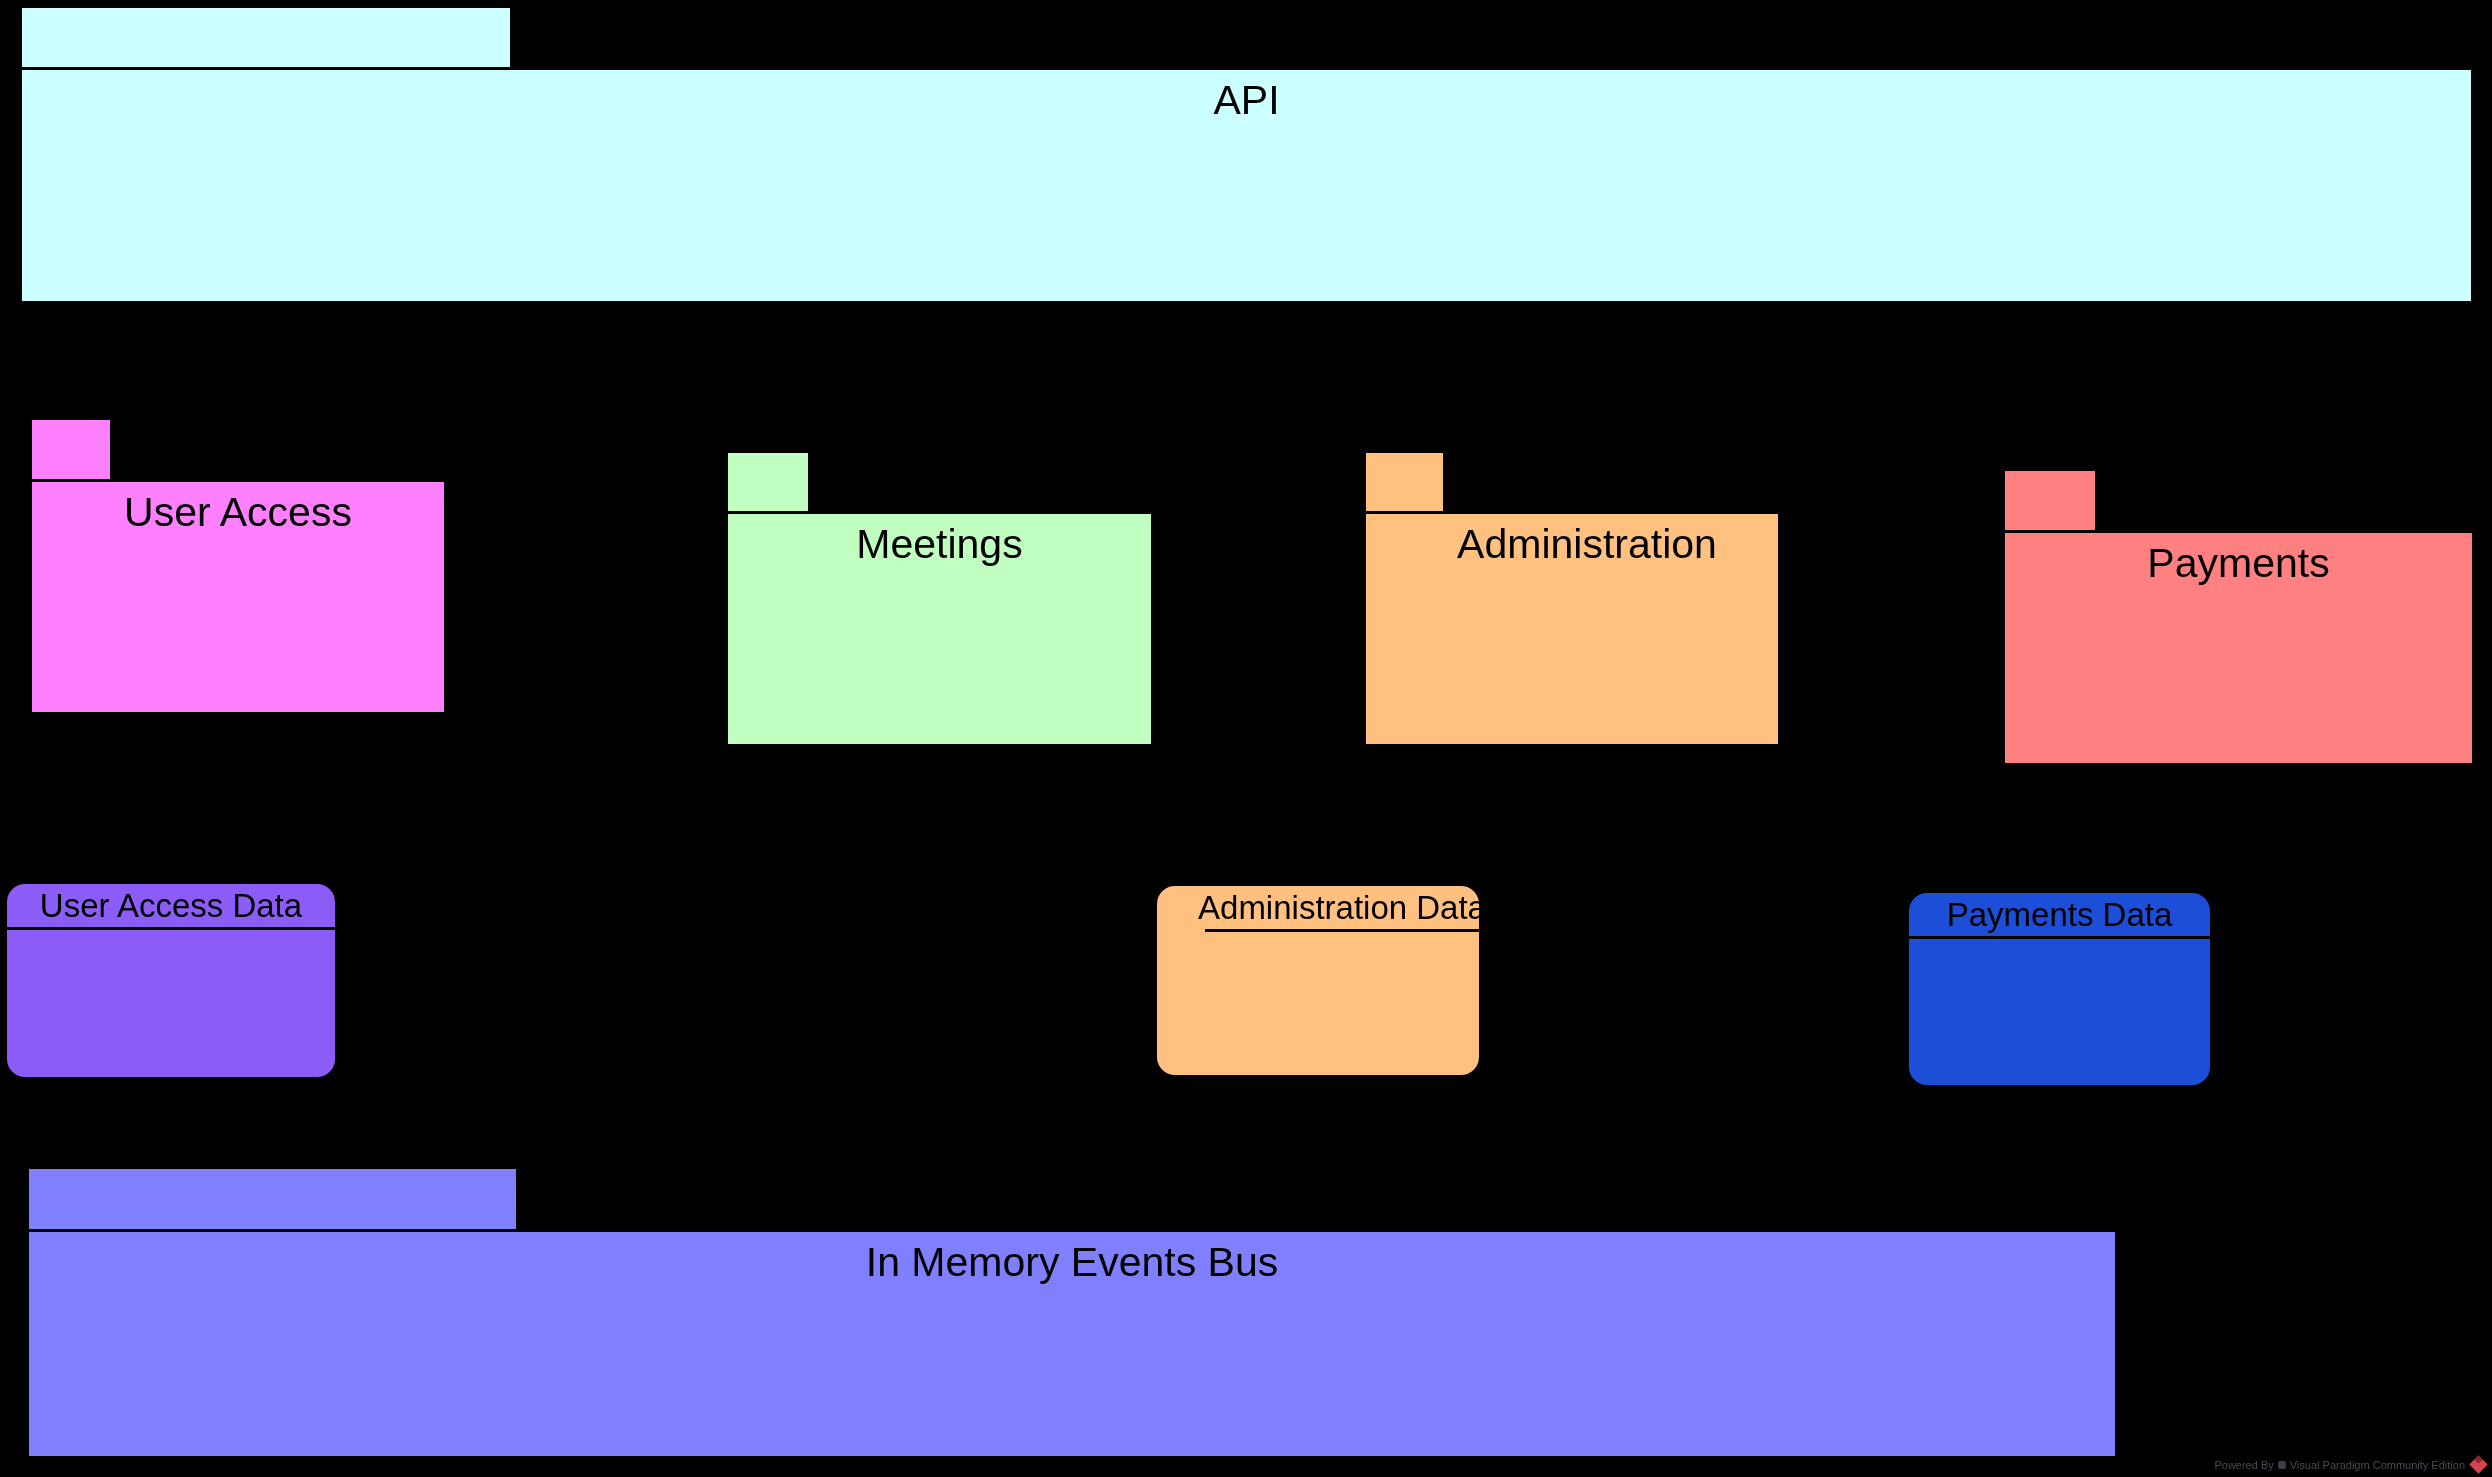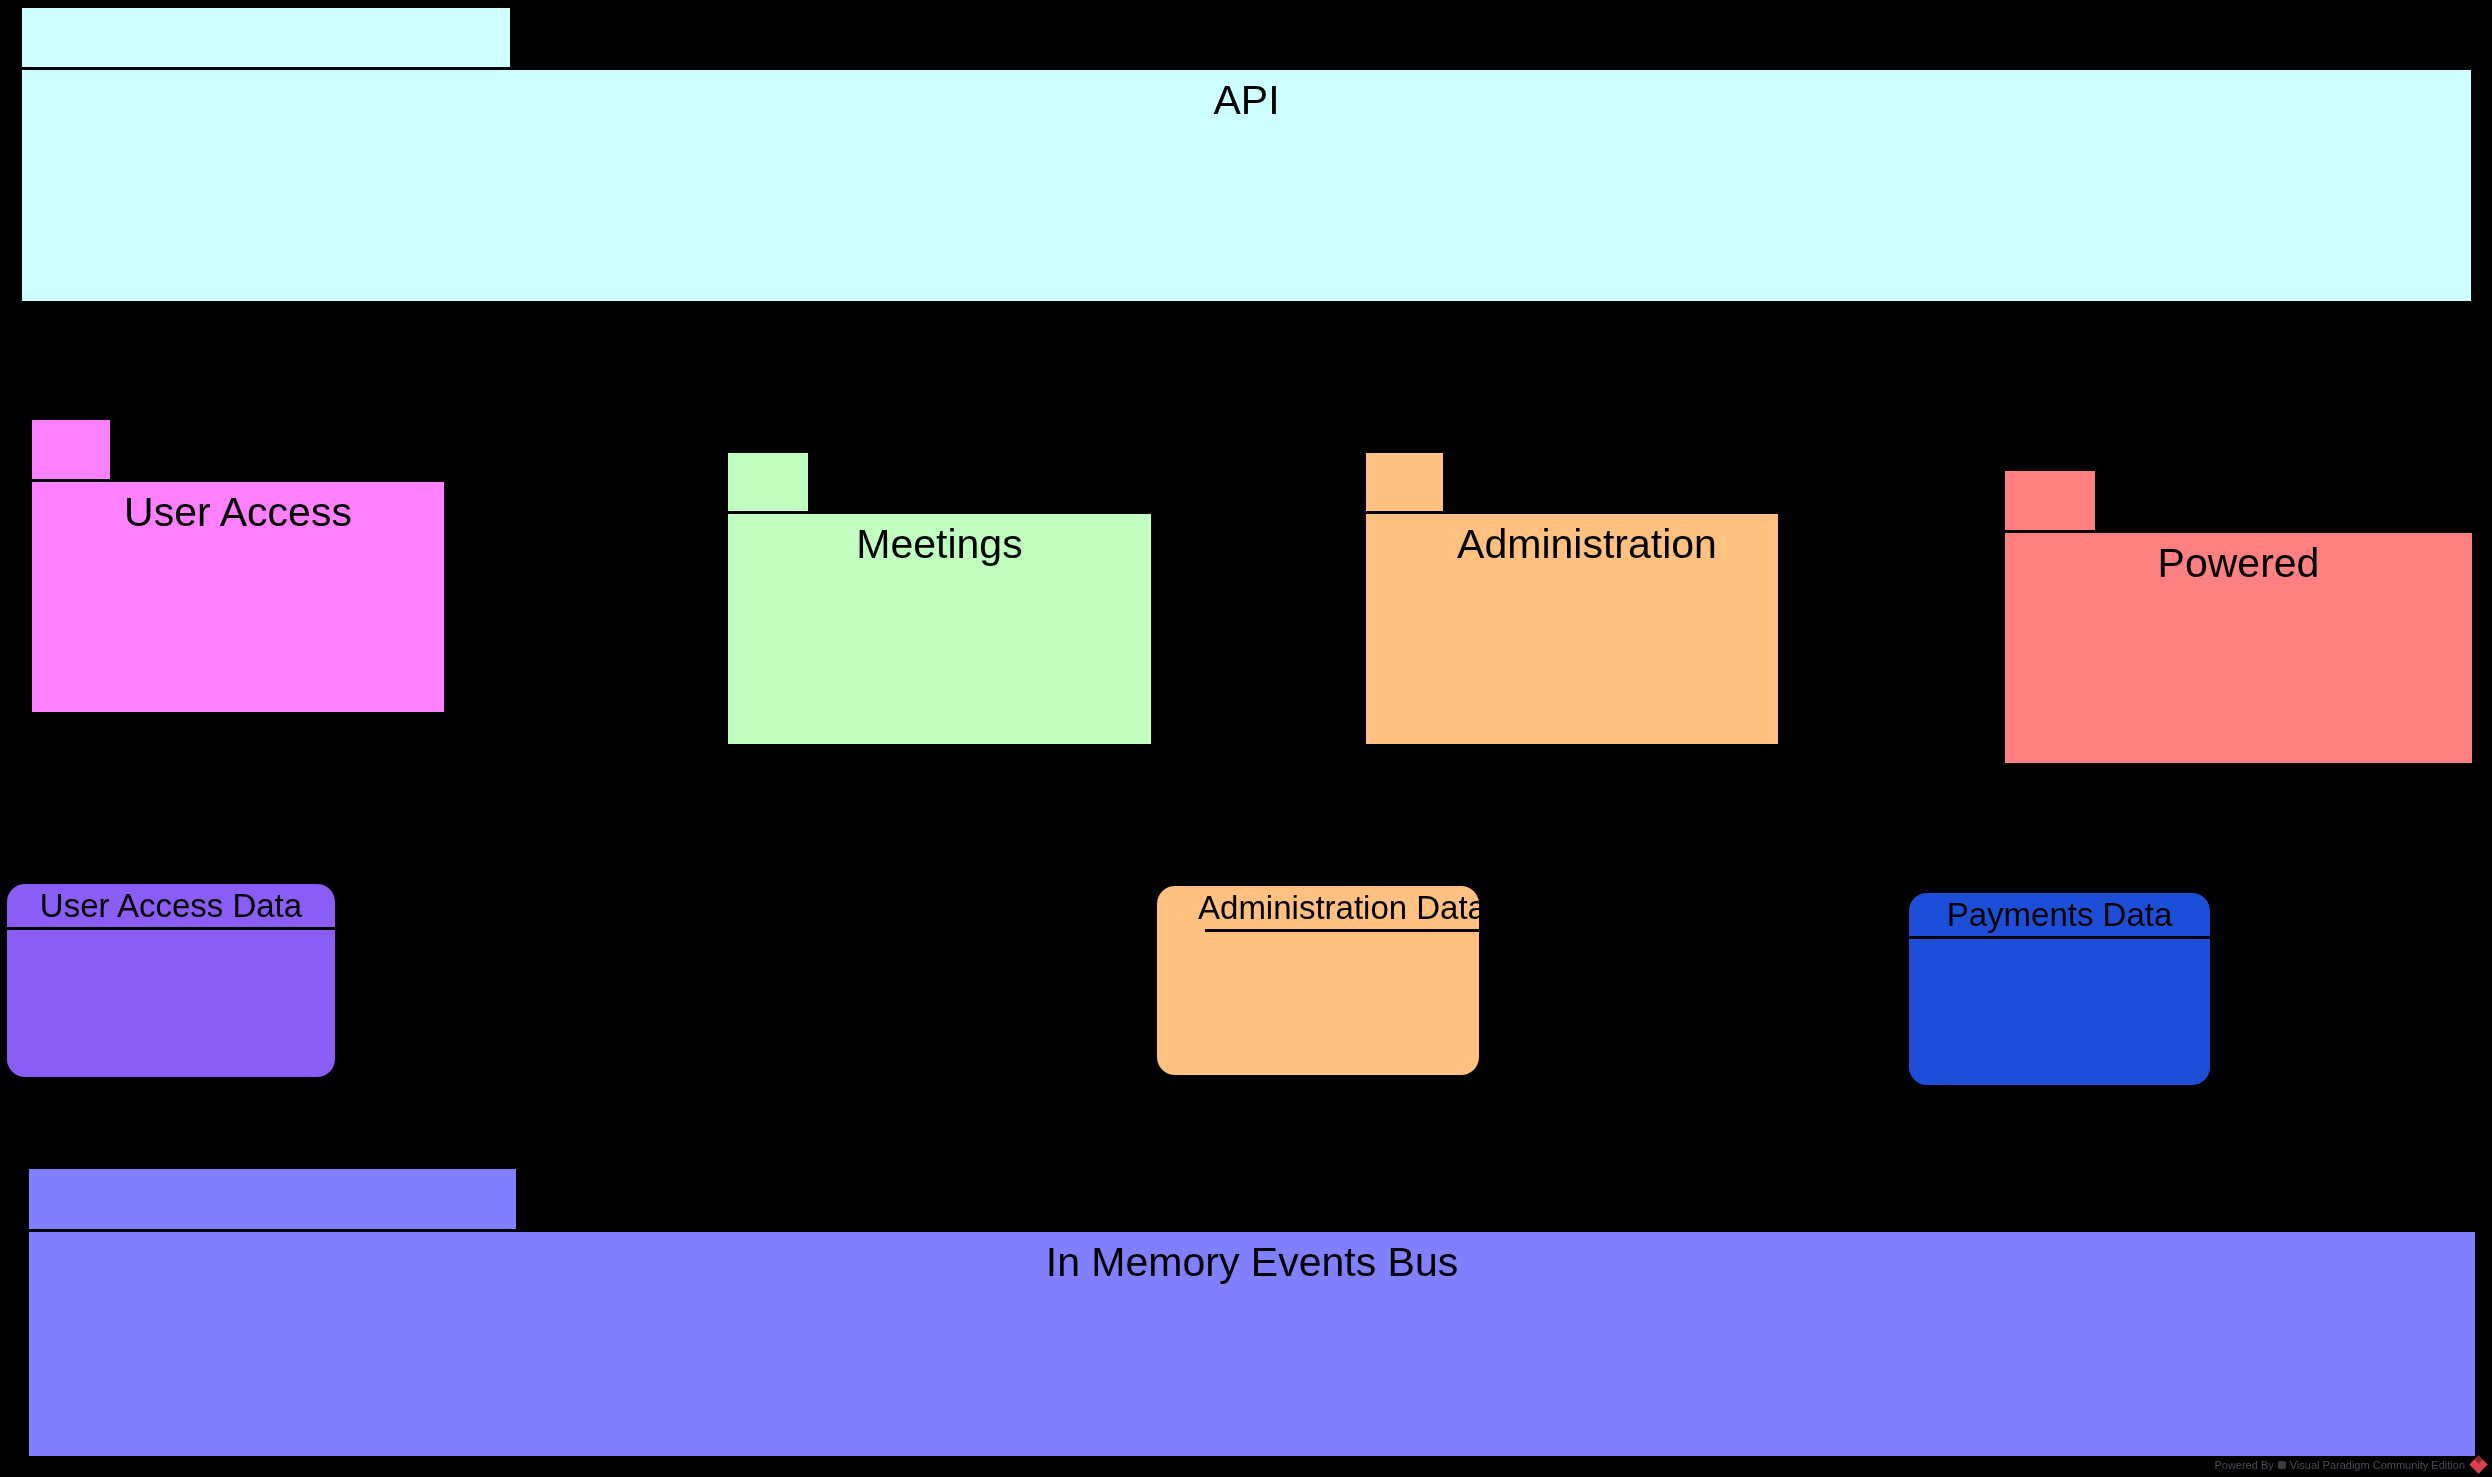--- a/index.html
+++ b/index.html
@@ -44,21 +44,21 @@
   #mt-tab   { left: 728px; top: 453px;  width: 80px;   height: 59px; }
   #mt-body  { left: 728px; top: 511px;  width: 423px;  height: 233px; }
 
   #ad-tab   { left: 1366px; top: 453px; width: 77px;   height: 59px; }
   #ad-body  { left: 1366px; top: 511px; width: 412px;  height: 233px; }
 
   #py-tab   { left: 2005px; top: 471px; width: 90px;   height: 60px; }
   #py-body  { left: 2005px; top: 530px; width: 467px;  height: 233px; }
 
   #bus-tab  { left: 29px;  top: 1169px; width: 487px;  height: 60px; }
-  #bus-body { left: 29px;  top: 1229px; width: 2446px; height: 227px; }
+  #bus-body { left: 29px;  top: 1229px; width: 2086px; height: 227px; }
 
   #store-ua   { left: 7px;    top: 884px; width: 328px; height: 193px; }
   #store-mt   { left: 588px;  top: 884px; width: 345px; height: 193px; }
   #store-ad   { left: 1157px; top: 886px; width: 322px; height: 189px; padding-left: 48px; }
   #store-py   { left: 1909px; top: 893px; width: 301px; height: 192px; }
   #store-py .store-head { height: 43px; }
 
   
   .watermark {
     position: absolute;
@@ -108,21 +108,21 @@
     <span class="pkg-title">Meetings</span>
   </div>
 
   <div id="ad-tab" class="pkg-tab" style="background-color: rgb(255, 192, 128);"></div>
   <div id="ad-body" class="pkg-body" style="background-color: rgb(255, 192, 128); padding-left: 30px;">
     <span class="pkg-title">Administration</span>
   </div>
 
   <div id="py-tab" class="pkg-tab" style="background-color: rgb(255, 128, 128);"></div>
   <div id="py-body" class="pkg-body" style="background-color: rgb(255, 128, 128);">
-    <span class="pkg-title">Powered</span>
+    <span class="pkg-title">Payments</span>
   </div>
 
   <div id="store-ua" class="store" style="background-color: #8b5cf6;">
     <div class="store-head">
       <span>User Access Data</span>
     </div>
   </div>
 
 
   <div id="store-ad" class="store" style="background-color: rgb(255, 192, 128);">

